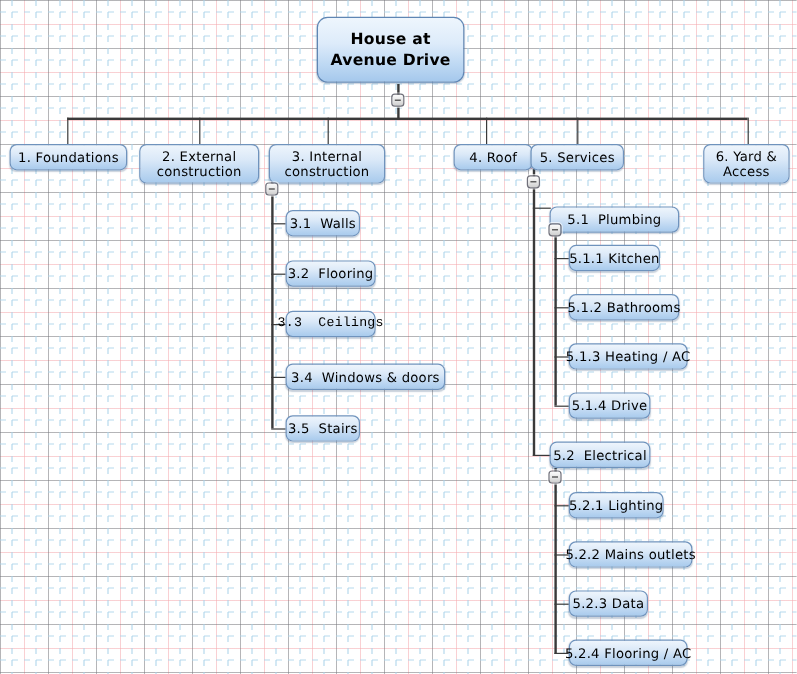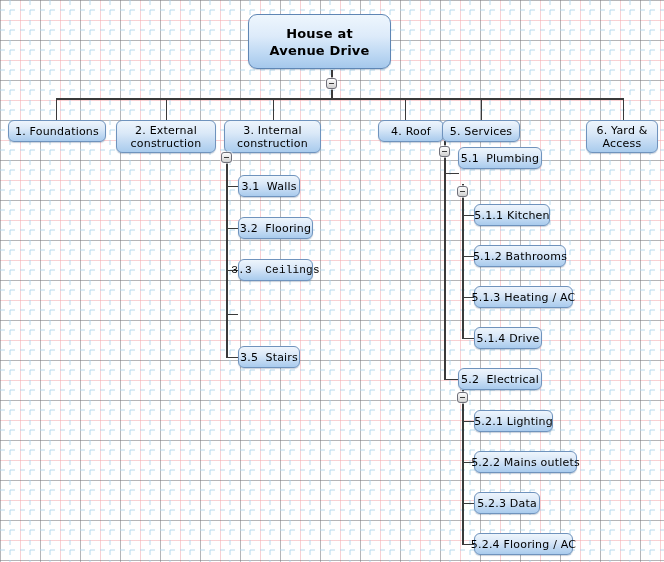--- a/index.html
+++ b/index.html
@@ -153,44 +153,45 @@
   <div class="edge h" style="left:462px; top:297px; width:12px;"></div>
   <div class="edge h" style="left:462px; top:338px; width:12px;"></div>
 
   <div class="edge thick-v" style="left:462px; top:390px; height:3px;"></div>
   <div class="edge thick-v" style="left:462px; top:403px; height:142px;"></div>
   <div class="edge h" style="left:462px; top:421px; width:12px;"></div>
   <div class="edge h" style="left:462px; top:462px; width:12px;"></div>
   <div class="edge h" style="left:462px; top:503px; width:12px;"></div>
   <div class="edge h" style="left:462px; top:544px; width:12px;"></div>
 
-  <div class="node root two-line" style="left:248px; top:14px; width:143px; height:55px;">House at
+  <div class="node root two-line" style="left:264px; top:14px; width:123px; height:55px;">House at
 Avenue Drive</div>
 
   <div class="node" style="left:8px; top:120px; width:98px; height:22px;">1. Foundations</div>
 
   <div class="node two-line" style="left:116px; top:120px; width:100px; height:33px;">2.   External
 construction</div>
 
   <div class="node two-line" style="left:224px; top:120px; width:97px; height:33px;">3.   Internal
 construction</div>
 
   <div class="node" style="left:378px; top:120px; width:66px; height:22px;">4. Roof</div>
 
   <div class="node" style="left:442px; top:120px; width:78px; height:22px;text-align:center;">5. Services</div>
 
   <div class="node two-line" style="left:586px; top:120px; width:72px; height:33px;">6. Yard &amp;
       Access</div>
 
   <div class="node" style="left:238px; top:175px; width:62px; height:22px;">3.1  Walls</div>
   <div class="node" style="left:238px; top:217px; width:75px; height:22px;">3.2  Flooring</div>
   <div class="node" style="left:238px; top:259px; width:75px; height:22px;font-family:Liberation Mono, monospace;">3.3  Ceilings</div>
+  <div class="node" style="left:238px; top:303px; width:133px; height:22px;">3.4  Windows &amp; doors</div>
   <div class="node" style="left:238px; top:346px; width:62px; height:22px;">3.5  Stairs</div>
 
-  <div class="node" style="left:458px; top:147px; width:84px; height:22px;">5.1  Plumbing</div>
+  <div class="node" style="left:458px; top:172px; width:108px; height:22px;">5.1  Plumbing</div>
   <div class="node" style="left:458px; top:368px; width:84px; height:22px;">5.2  Electrical</div>
 
   <div class="node" style="left:474px; top:204px; width:76px; height:22px;">5.1.1 Kitchen</div>
   <div class="node" style="left:474px; top:245px; width:92px; height:22px;">5.1.2 Bathrooms</div>
   <div class="node" style="left:474px; top:286px; width:99px; height:22px;">5.1.3 Heating / AC</div>
   <div class="node" style="left:474px; top:327px; width:68px; height:22px;">5.1.4 Drive</div>
 
   <div class="node" style="left:474px; top:410px; width:79px; height:22px;">5.2.1 Lighting</div>
   <div class="node" style="left:474px; top:451px; width:103px; height:22px;">5.2.2 Mains outlets</div>
   <div class="node" style="left:474px; top:492px; width:66px; height:22px;">5.2.3 Data</div>

